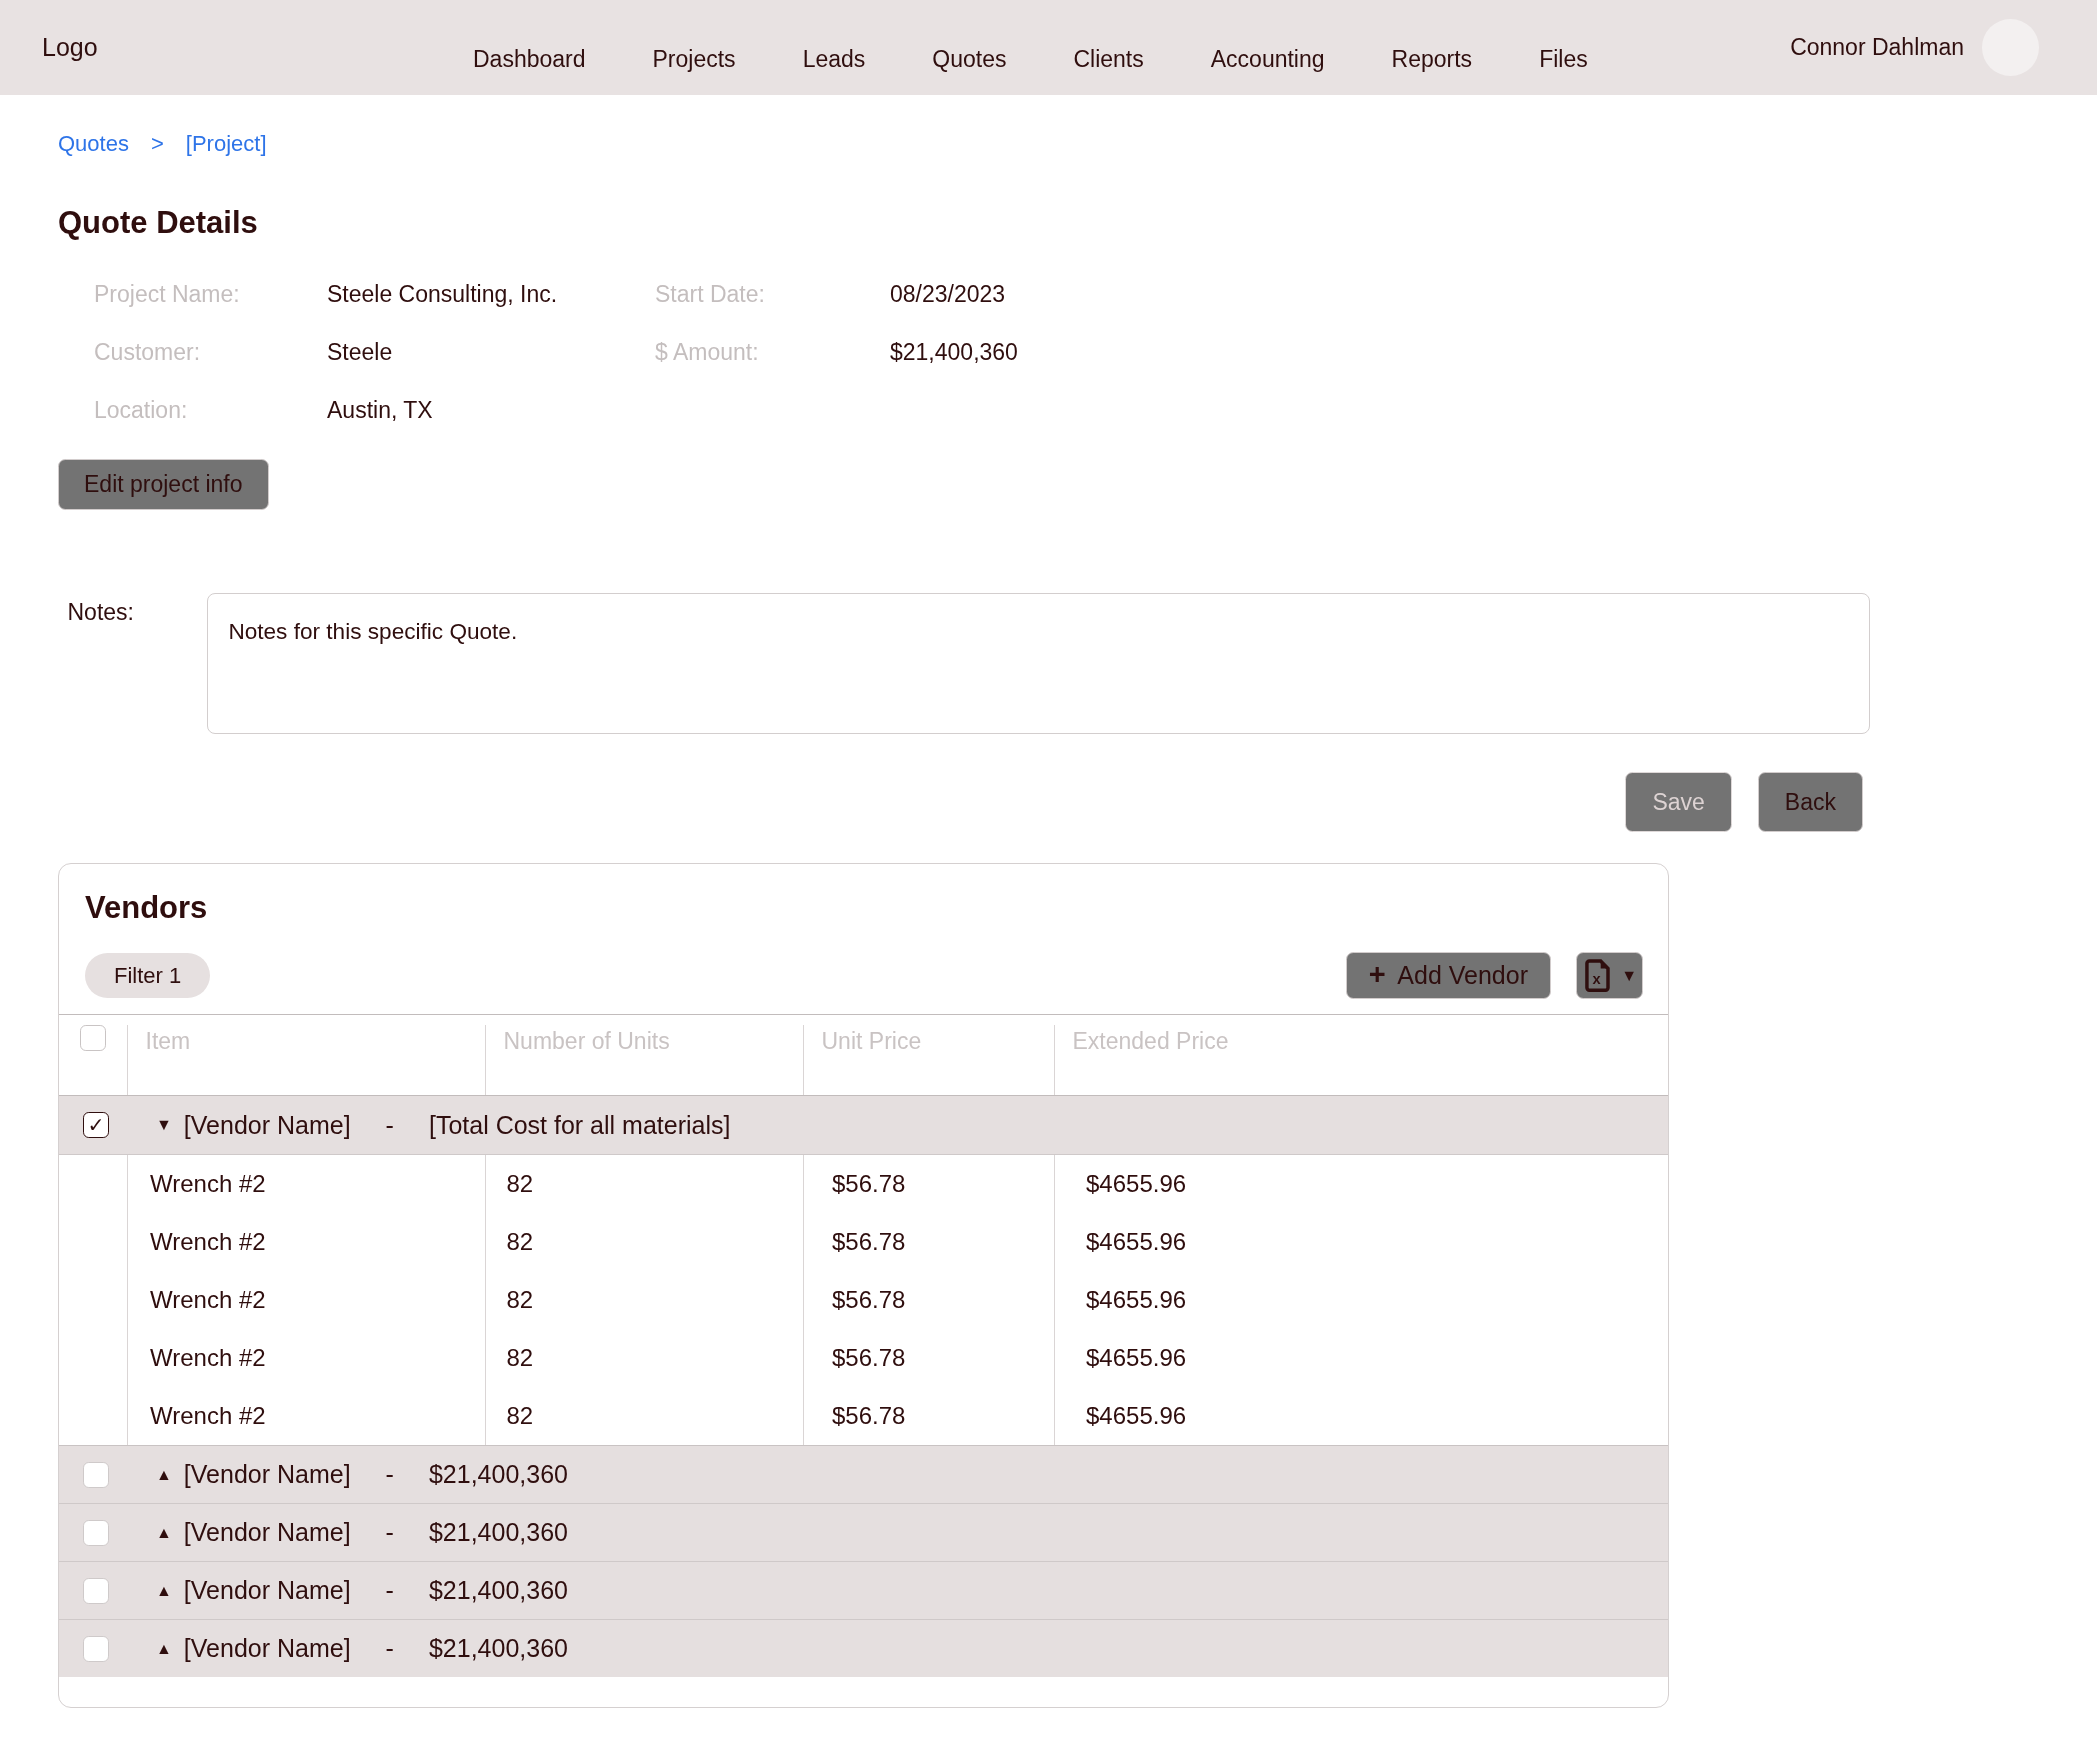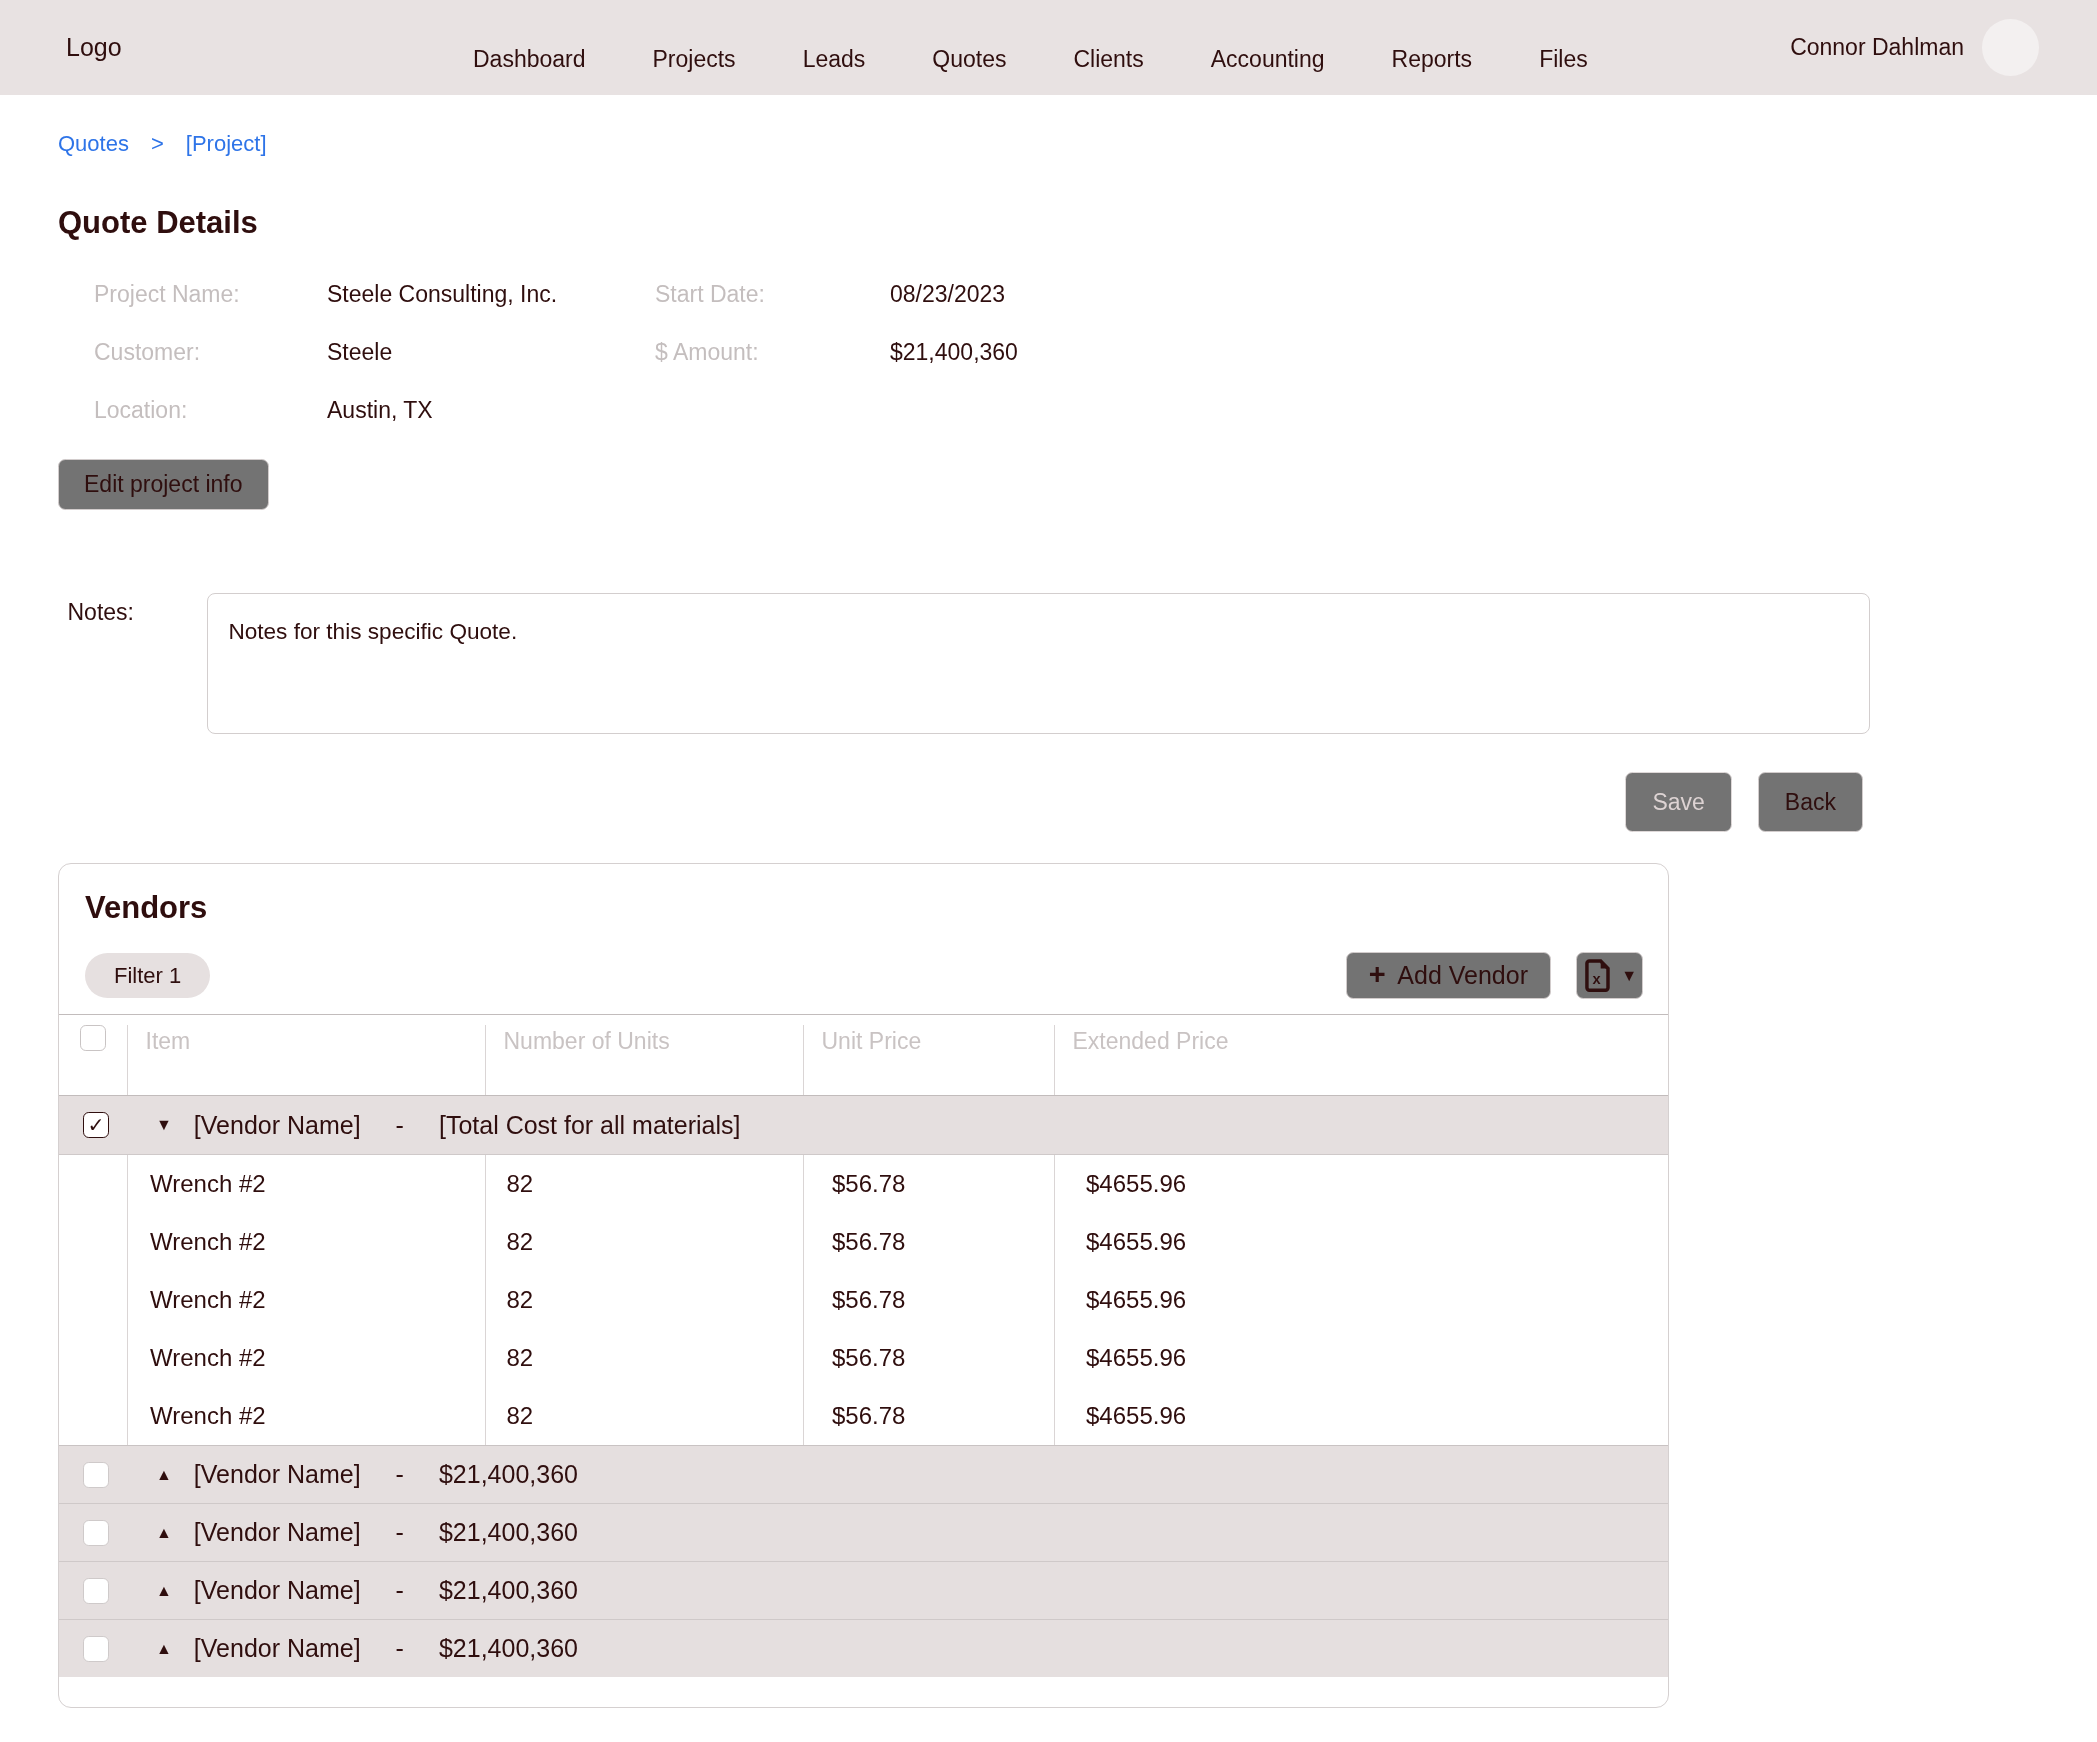--- a/index.html
+++ b/index.html
@@ -8,21 +8,21 @@
     position:relative; width:2097px; height:1742px; overflow:hidden;
     background:#ffffff; font-family:"Liberation Sans", sans-serif;
     color:var(--text_dark, #2f0e0e);
   }
 
   
   .nav {
     position:absolute; top:0; left:0; width:2097px; height:95px;
     background:var(--nav_bg, #e8e2e2);
   }
-  .nav-logo { position:absolute; left:66px; top:0; height:95px; display:flex; align-items:center; font-size:25px; }
+  .nav-logo { position:absolute; left:42px; top:0; height:95px; display:flex; align-items:center; font-size:25px; }
   .nav-items { position:absolute; left:473px; top:12px; height:95px; display:flex; align-items:center; gap:67px; font-size:23px; }
   .nav-item { cursor:pointer; white-space:nowrap; }
   .nav-user { position:absolute; right:58px; top:0; height:95px; display:flex; align-items:center; gap:18px; font-size:23px; }
   .avatar { width:57px; height:57px; border-radius:50%; background:var(--avatar_bg, #f3f0f0); }
 
   
   .content { position:absolute; top:95px; left:58px; width:1981px; }
 
   .breadcrumb { margin-top:36px; display:flex; align-items:center; gap:22px; font-size:22px; color:var(--link_blue, #2e74e8); }
   .breadcrumb span { white-space:nowrap; }
@@ -101,21 +101,21 @@
     border-bottom:1.5px solid var(--row_border, #cfc9c9);
     display:flex; align-items:center; padding-left:24px; font-size:25px;
   }
   .collapsed-row {
     height:58px; background:var(--group_bg, #e5dfdf);
     border-top:1.5px solid var(--row_border, #c9c3c3);
     display:flex; align-items:center; padding-left:24px; font-size:25px;
   }
   .collapsed-row:first-of-type { border-top:none; }
   .g-caret { margin-left:47px; font-size:16px; line-height:1; cursor:pointer; }
-  .g-name { margin-left:22px; }
+  .g-name { margin-left:12px; }
   .g-sep { margin-left:35px; }
   .g-total { margin-left:35px; }
 </style>
 </head>
 <body>
 
 <div class="screen">
 
   <div class="nav">
     <div class="nav-logo">Logo</div>

